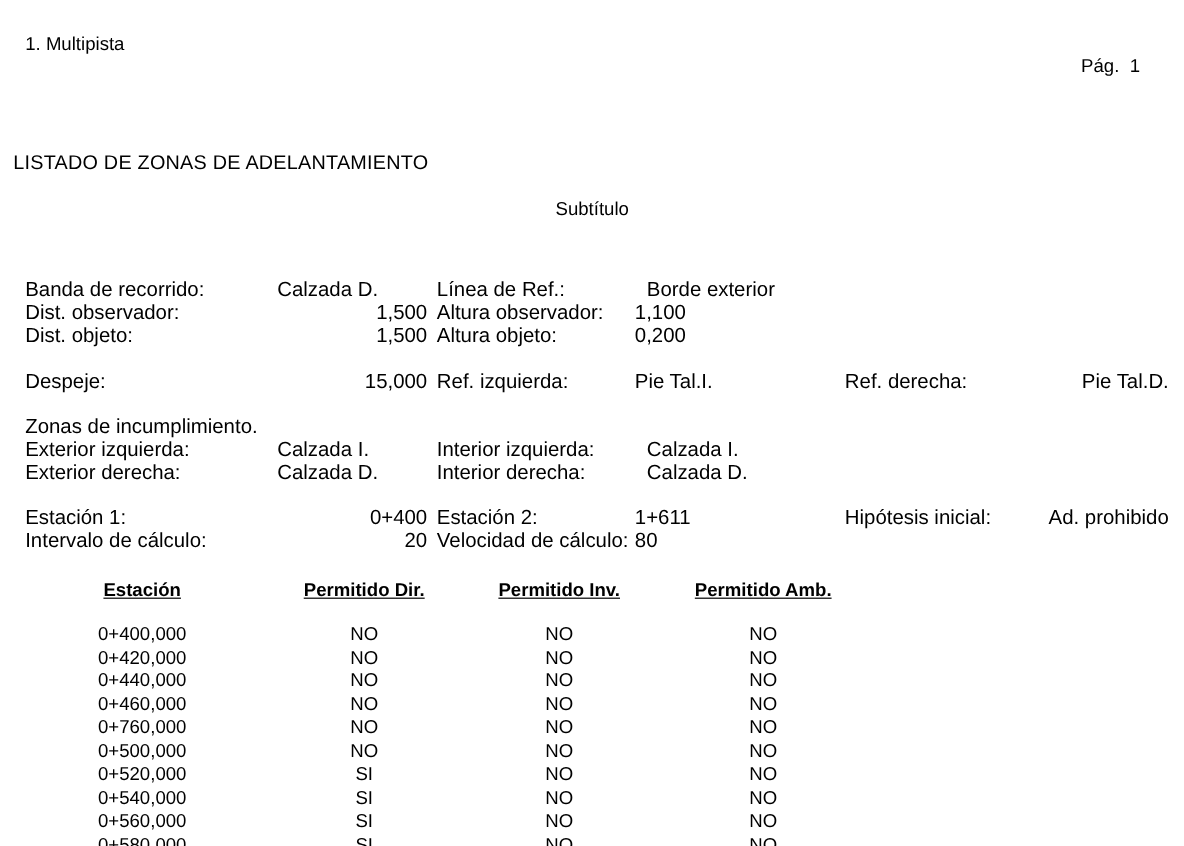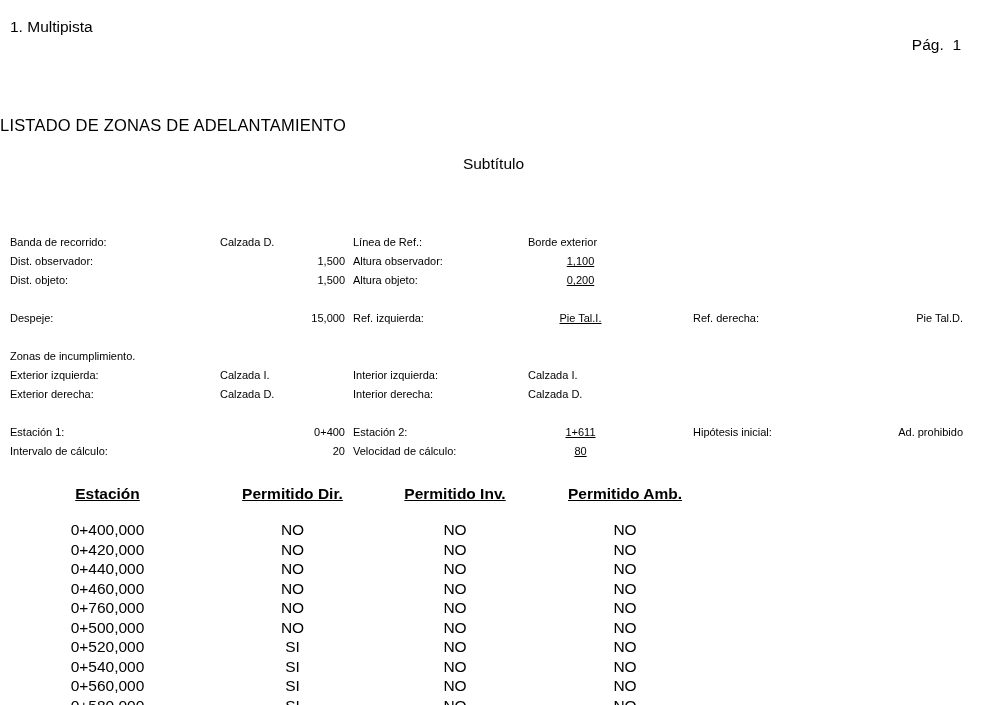--- a/index.html
+++ b/index.html
@@ -12,21 +12,21 @@
     height: 705px;
     overflow: hidden;
     font-family: "Liberation Sans", sans-serif;
     color: #000000;
   }
   .page {
     position: relative;
     width: 987px;
     height: 705px;
     box-sizing: border-box;
-    padding: 0;
+    padding: 11px;
   }
   .header-row {
     display: flex;
     justify-content: space-between;
     align-items: baseline;
     padding: 18px 26px 0 10px;
     font-size: 15.5px;
   }
   .header-left {
     white-space: pre;
@@ -39,41 +39,41 @@
     margin-top: 44px;
     letter-spacing: 0.2px;
   }
   .subtitle {
     text-align: center;
     font-size: 15.5px;
     margin-top: 20px;
   }
 
   .meta {
-    margin-top: 60px;
+    margin-top: 48px;
     padding-left: 10px;
-    font-size: 11px;
+    font-size: 17px;
   }
   .meta-line {
     display: flex;
     align-items: baseline;
     line-height: 19px;
     white-space: pre;
   }
   .gap-line {
     height: 19px;
   }
   
   .c-label-a { width: 190px; display: inline-block; }
   .c-val-a   { width: 145px; display: inline-block; text-align: right; }
 
   .c-val-a-left { width: 145px; display: inline-block; text-align: left; padding-left: 20px; box-sizing: border-box;}
   .c-val-b-left { width: 125px; display: inline-block; text-align: left; padding-left: 10px; box-sizing: border-box;}
   .c-ref-label { width: 165px; display: inline-block; padding-left: 8px; }
-  .c-ref-val { width: 125px; display: inline-block; text-align: center; text-decoration: underline; }
+  .c-ref-val { width: 125px; display: inline-block; text-align: left; }
   .c-ref-label2 { width: 155px; display: inline-block; padding-left: 50px; }
   .c-ref-val2 { width: 115px; display: inline-block; text-align: right; }
 
   table.data {
     margin-top: 24px;
     border-collapse: collapse;
     width: 100%;
     font-size: 15.5px;
   }
   table.data th {

